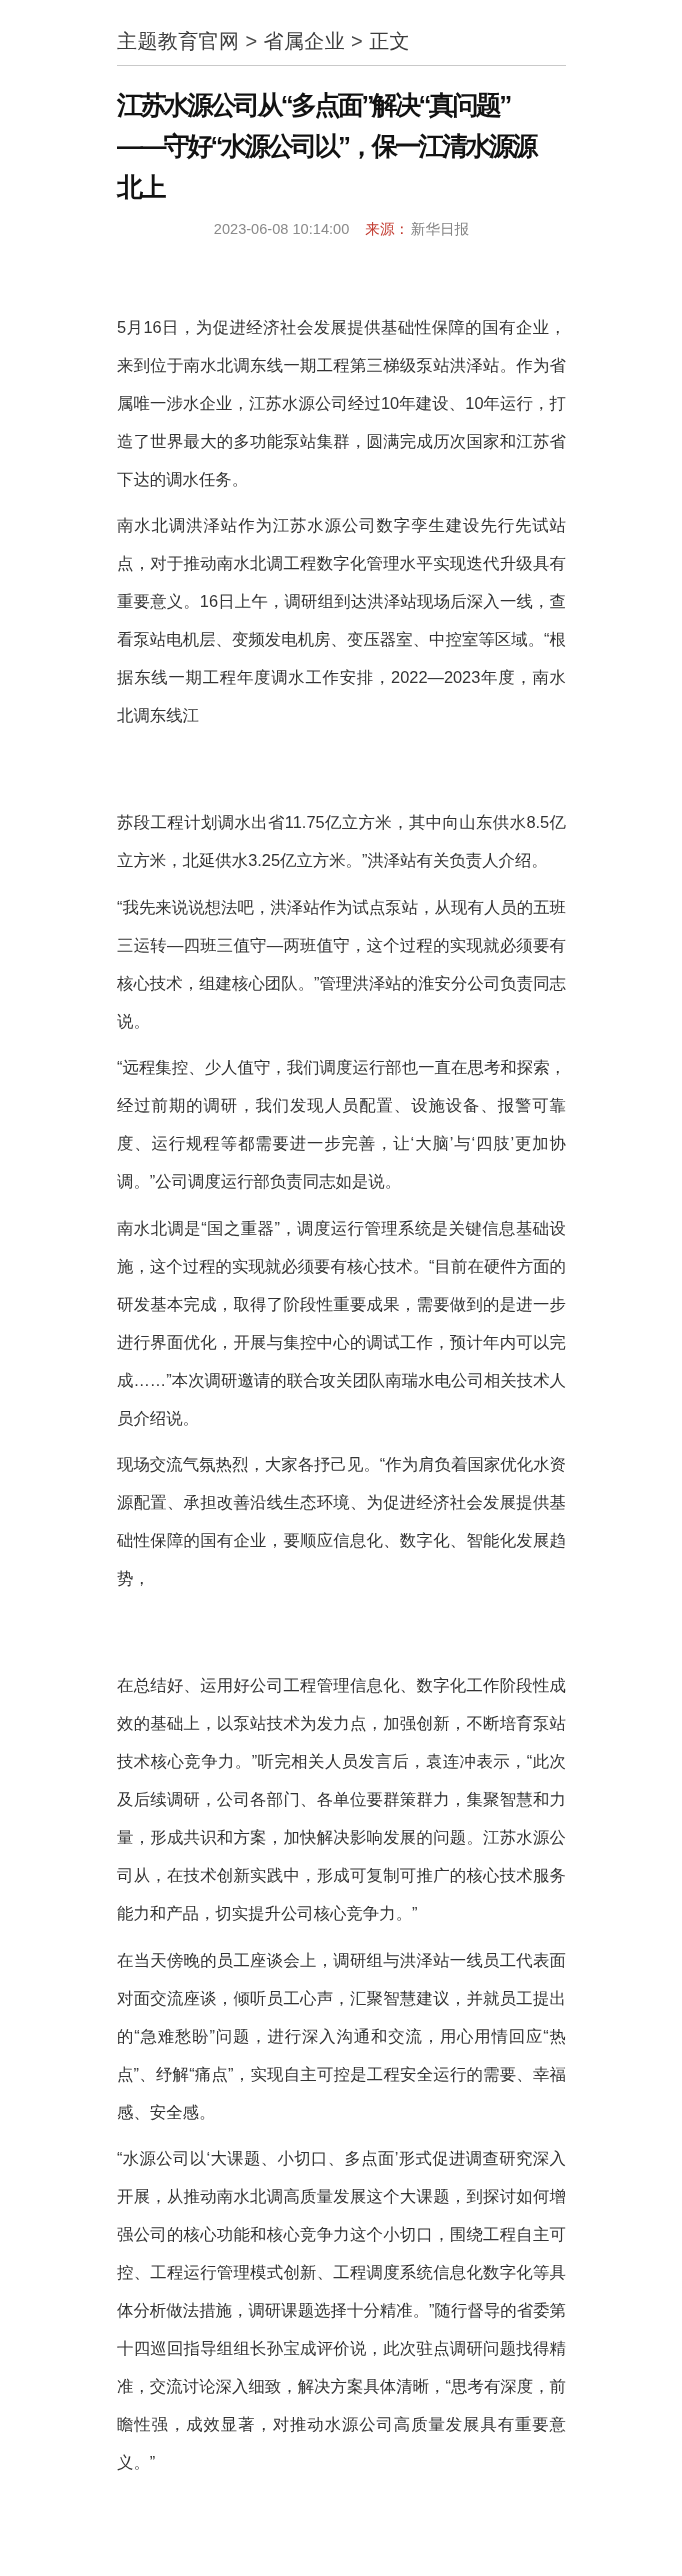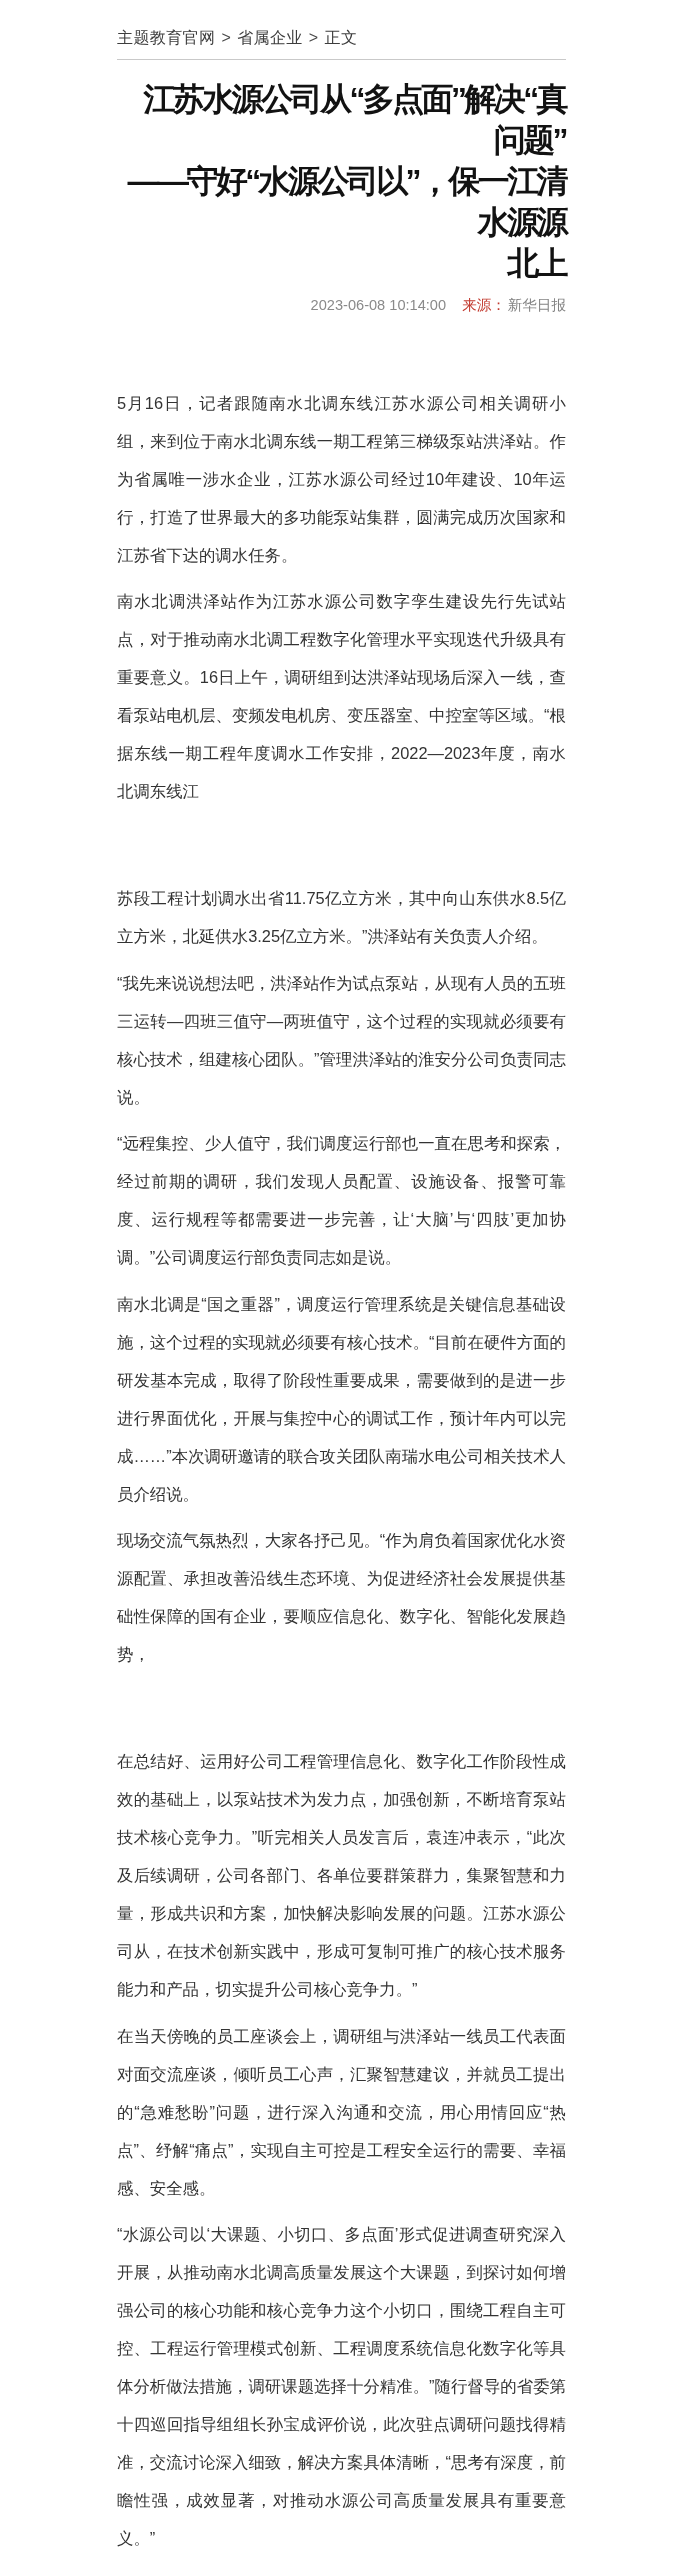--- a/index.html
+++ b/index.html
@@ -10,46 +10,46 @@
     font-family: "Liberation Sans", "DejaVu Sans", sans-serif;
     -webkit-font-smoothing: antialiased;
   }
   .container {
     width: 449px;
     margin: 0 auto;
   }
   
   .breadcrumb {
     padding-top: 27.6px;
-    font-size: 16px;
+    font-size: 20px;
     color: #3d3d3d;
     letter-spacing: 0.4px;
   }
   .breadcrumb .crumb { cursor: pointer; }
   .breadcrumb .sep { margin: 0 6px; color: #4a4a4a; }
   .divider {
     border: none;
     border-top: 1.7px solid #c9c9c9;
     margin: 10.3px 0 0 0;
   }
   
   .title {
     margin: 19px 0 12px 0;
-    text-align: right;
+    text-align: left;
     font-weight: bold;
     color: #121212;
-    font-size: 32px;
+    font-size: 26px;
     letter-spacing: -2.6px;
     line-height: 41px;
   }
   .title .tline { display: block; }
   
   .meta {
     margin-top: 11.2px;
-    text-align: right;
+    text-align: center;
     font-size: 14.6px;
     color: #8a8a8a;
   }
   .meta .dt { color: #8a8a8a; }
   .meta .src-label { margin-left: 12px; color: #c2392e; }
   .meta .src-value { color: #848484; margin-left: 1.7px; }
   
   .article-body {
     margin-top: 69px;
     font-size: 16.4px;
@@ -81,21 +81,21 @@
     <span class="tline">——守好“水源公司以”，保一江清水源源</span>
     <span class="tline">北上</span>
   </h1>
 
   <div class="meta">
     <span class="dt">2023-06-08 10:14:00</span>
     <span class="src-label">来源：</span><span class="src-value">新华日报</span>
   </div>
 
   <div class="article-body">
-      <p class="para">5月16日，记者跟随南水北调东线江苏水源公司相关调研小组，来到位于南水北调东线一期工程第三梯级泵站洪泽站。作为省属唯一涉水企业，江苏水源公司经过10年建设、10年运行，打造了世界最大的多功能泵站集群，圆满完成历次国家和江苏省下达的调水任务。</p>
+      <p class="para">5月16日，为促进经济社会发展提供基础性保障的国有企业，来到位于南水北调东线一期工程第三梯级泵站洪泽站。作为省属唯一涉水企业，江苏水源公司经过10年建设、10年运行，打造了世界最大的多功能泵站集群，圆满完成历次国家和江苏省下达的调水任务。</p>
       <p class="para">南水北调洪泽站作为江苏水源公司数字孪生建设先行先试站点，对于推动南水北调工程数字化管理水平实现迭代升级具有重要意义。16日上午，调研组到达洪泽站现场后深入一线，查看泵站电机层、变频发电机房、变压器室、中控室等区域。“根据东线一期工程年度调水工作安排，2022—2023年度，南水北调东线江</p>
       <div class="content-gap"></div>
       <p class="para">苏段工程计划调水出省11.75亿立方米，其中向山东供水8.5亿立方米，北延供水3.25亿立方米。”洪泽站有关负责人介绍。</p>
       <p class="para">“我先来说说想法吧，洪泽站作为试点泵站，从现有人员的五班三运转—四班三值守—两班值守，这个过程的实现就必须要有核心技术，组建核心团队。”管理洪泽站的淮安分公司负责同志说。</p>
       <p class="para">“远程集控、少人值守，我们调度运行部也一直在思考和探索，经过前期的调研，我们发现人员配置、设施设备、报警可靠度、运行规程等都需要进一步完善，让‘大脑’与‘四肢’更加协调。”公司调度运行部负责同志如是说。</p>
       <p class="para">南水北调是“国之重器”，调度运行管理系统是关键信息基础设施，这个过程的实现就必须要有核心技术。“目前在硬件方面的研发基本完成，取得了阶段性重要成果，需要做到的是进一步进行界面优化，开展与集控中心的调试工作，预计年内可以完成……”本次调研邀请的联合攻关团队南瑞水电公司相关技术人员介绍说。</p>
       <p class="para">现场交流气氛热烈，大家各抒己见。“作为肩负着国家优化水资源配置、承担改善沿线生态环境、为促进经济社会发展提供基础性保障的国有企业，要顺应信息化、数字化、智能化发展趋势，</p>
       <div class="content-gap"></div>
       <p class="para">在总结好、运用好公司工程管理信息化、数字化工作阶段性成效的基础上，以泵站技术为发力点，加强创新，不断培育泵站技术核心竞争力。”听完相关人员发言后，袁连冲表示，“此次及后续调研，公司各部门、各单位要群策群力，集聚智慧和力量，形成共识和方案，加快解决影响发展的问题。江苏水源公司从，在技术创新实践中，形成可复制可推广的核心技术服务能力和产品，切实提升公司核心竞争力。”</p>
       <p class="para">在当天傍晚的员工座谈会上，调研组与洪泽站一线员工代表面对面交流座谈，倾听员工心声，汇聚智慧建议，并就员工提出的“急难愁盼”问题，进行深入沟通和交流，用心用情回应“热点”、纾解“痛点”，实现自主可控是工程安全运行的需要、幸福感、安全感。</p>

